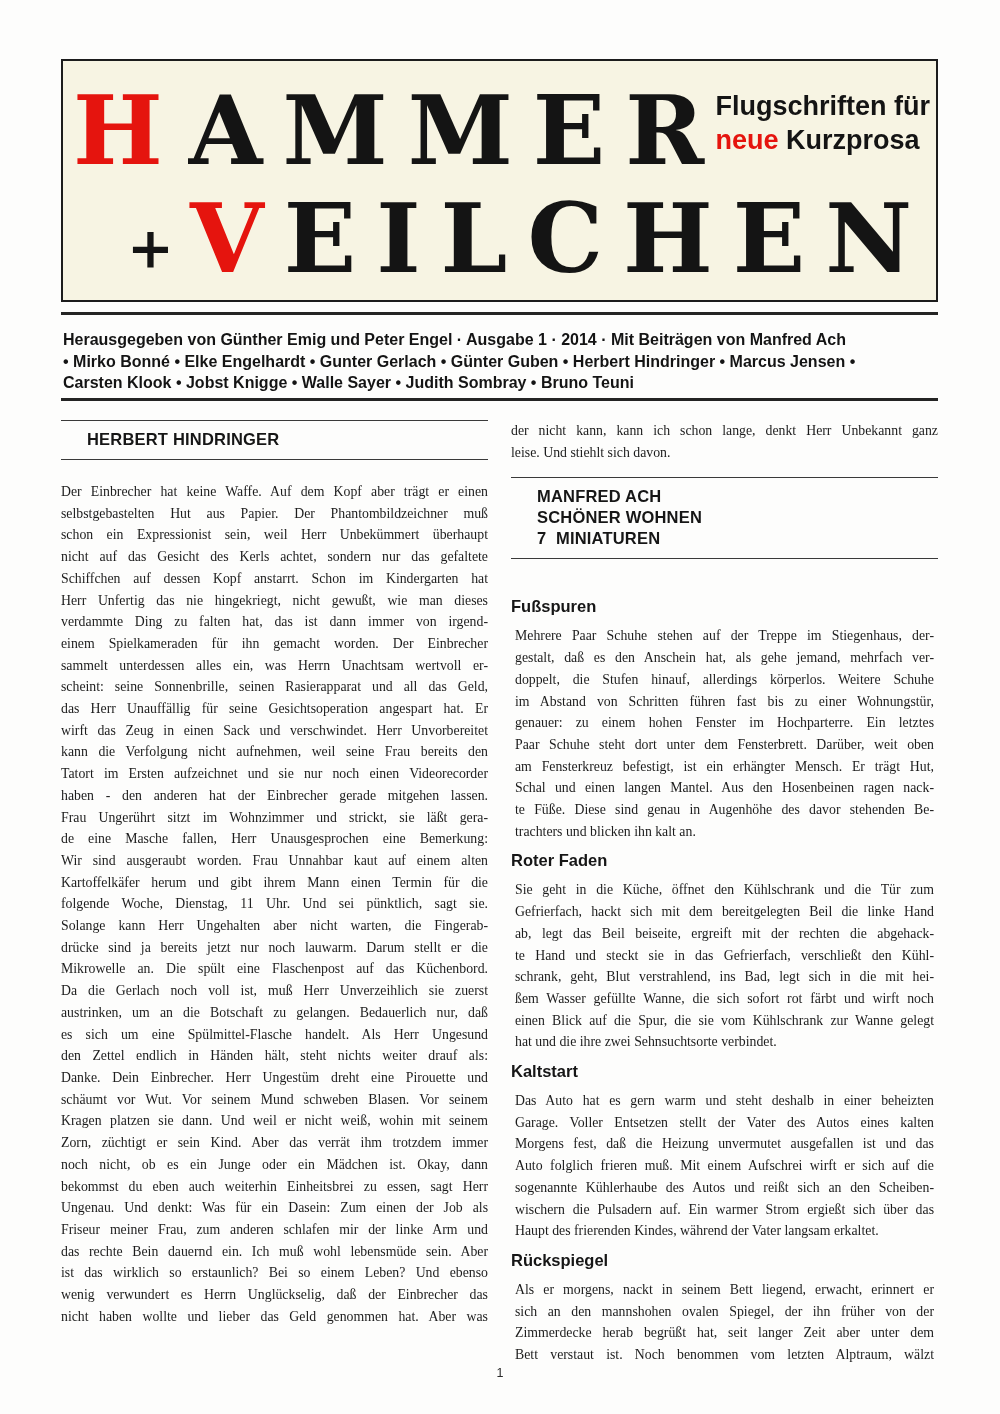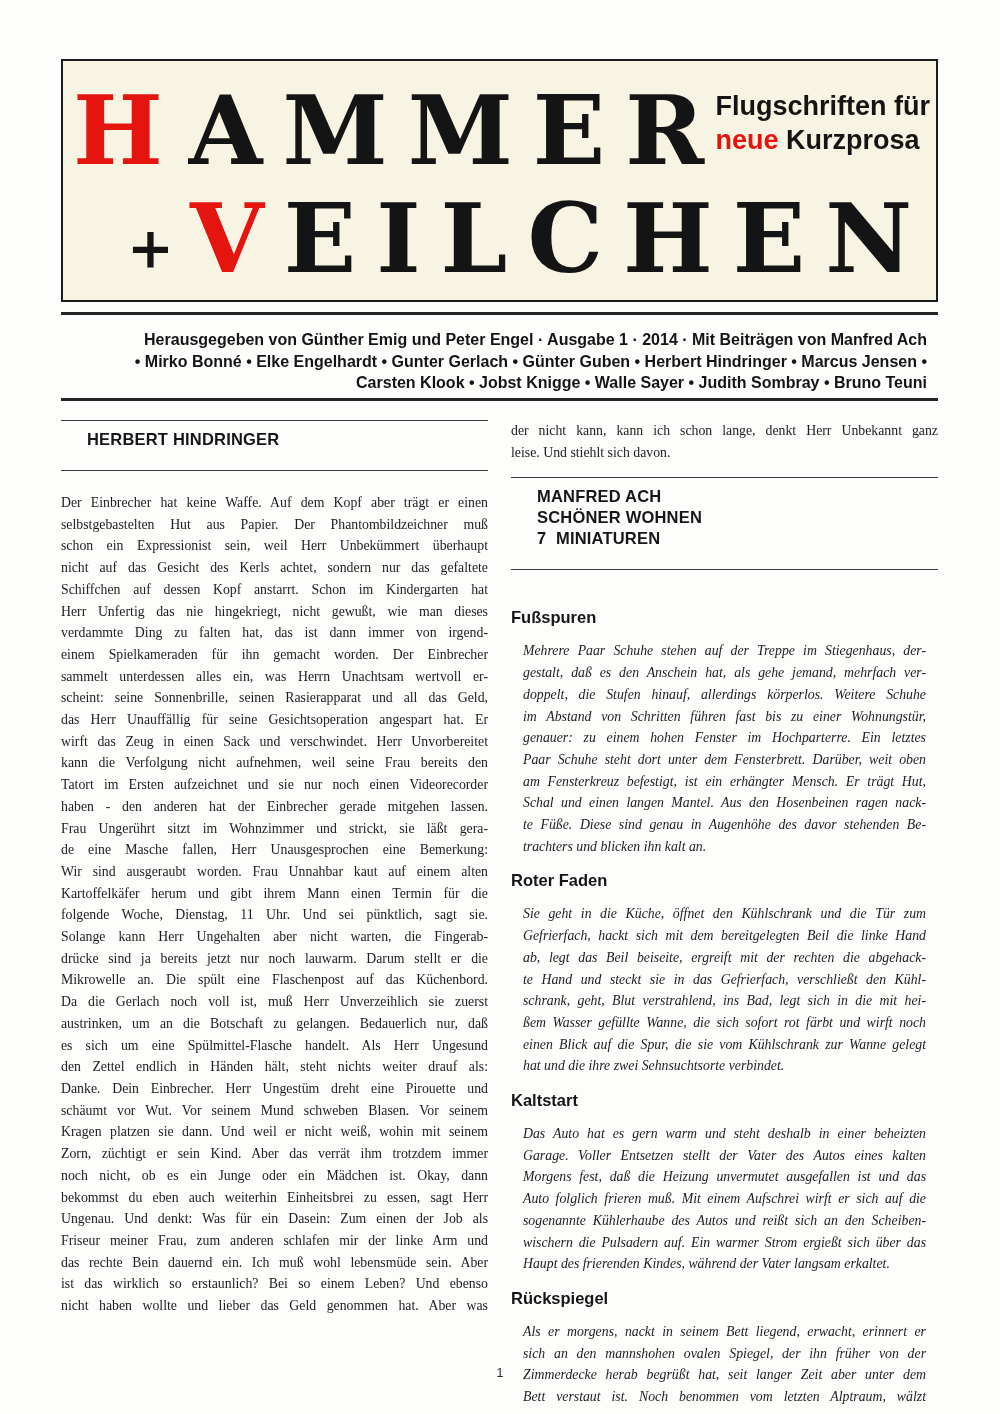--- a/index.html
+++ b/index.html
@@ -37,49 +37,49 @@
   .subtitle{
     position:absolute;right:6px;top:8px;text-align:left;
     font-weight:bold;font-size:27px;line-height:34px;color:#141414;
     letter-spacing:0;white-space:nowrap;
   }
   .subtitle .red{color:#e5140e;}
   
   .rule-heavy{position:absolute;left:61px;width:877px;height:3px;background:#242424;}
   .rule-top{top:312px;}
   .rule-bottom{top:398px;}
-  .imprint{position:absolute;left:77px;top:329px;width:850px;text-align:right;}
+  .imprint{position:absolute;left:63px;top:329px;width:850px;}
   .il{font-weight:bold;font-size:16px;line-height:21.5px;color:#141414;}
   
   .col{position:absolute;top:420px;width:427px;}
   .col-left{left:61px;}
   .col-right{left:511px;}
   .art-head{
     border-top:1.5px solid #3a3a3a;border-bottom:1.5px solid #3a3a3a;
-    padding:8px 0 20px 26px;
+    padding:8px 0 9px 26px;
   }
   .art-head .hl{
     font-weight:bold;font-size:16.5px;line-height:21px;color:#161616;
     letter-spacing:.2px;
   }
   .bl{
     font-family:"Liberation Serif", serif;
     font-size:13.8px;line-height:21.7px;color:#1c1c1c;
     text-align:justify;text-align-last:justify;
   }
   .bl.last{text-align-last:left;}
   .body-block{margin-top:21px;}
   .cont-block{margin-top:0;}
   .col-right .art-head{margin-top:14px;}
   .subhead{
     font-weight:bold;font-size:16.5px;line-height:22px;color:#161616;
     margin:7px 0 8px;
   }
   .sections > .subhead:first-child{margin-top:36px;}
-  .para{margin:12px;font-style:italic;}
+  .para{margin:4px;}
   
   .footer{
     position:absolute;left:0;top:1366px;width:1000px;text-align:center;
     font-size:12.5px;color:#2a2a2a;
   }
 </style>
 </head>
 <body>
 
 <div class="mast">
@@ -140,20 +140,21 @@
       <div class="bl">Danke. Dein Einbrecher. Herr Ungestüm dreht eine Pirouette und</div>
       <div class="bl">schäumt vor Wut. Vor seinem Mund schweben Blasen. Vor seinem</div>
       <div class="bl">Kragen platzen sie dann. Und weil er nicht weiß, wohin mit seinem</div>
       <div class="bl">Zorn, züchtigt er sein Kind. Aber das verrät ihm trotzdem immer</div>
       <div class="bl">noch nicht, ob es ein Junge oder ein Mädchen ist. Okay, dann</div>
       <div class="bl">bekommst du eben auch weiterhin Einheitsbrei zu essen, sagt Herr</div>
       <div class="bl">Ungenau. Und denkt: Was für ein Dasein: Zum einen der Job als</div>
       <div class="bl">Friseur meiner Frau, zum anderen schlafen mir der linke Arm und</div>
       <div class="bl">das rechte Bein dauernd ein. Ich muß wohl lebensmüde sein. Aber</div>
       <div class="bl">ist das wirklich so erstaunlich? Bei so einem Leben? Und ebenso</div>
+      <div class="bl">wenig verwundert es Herrn Unglückselig, daß der Einbrecher das</div>
       <div class="bl">nicht haben wollte und lieber das Geld genommen hat. Aber was</div>
     </div>
 </div>
 
 <div class="col col-right">
   <div class="cont-block">
       <div class="bl">der nicht kann, kann ich schon lange, denkt Herr Unbekannt ganz</div>
       <div class="bl last">leise. Und stiehlt sich davon.</div>
     </div>
   <div class="art-head">

